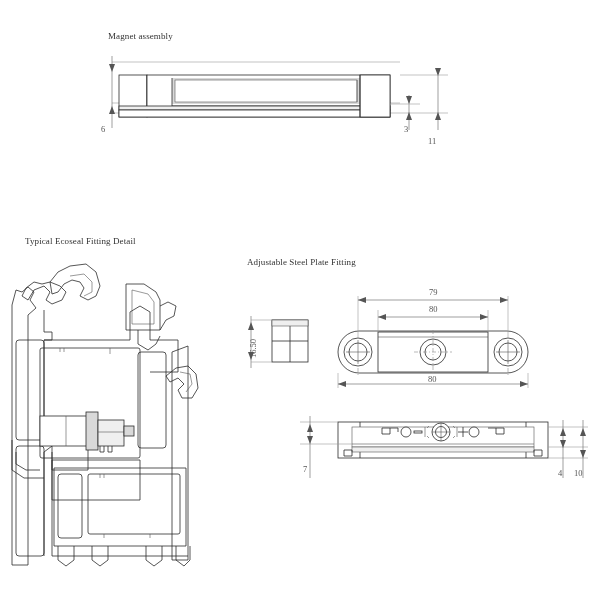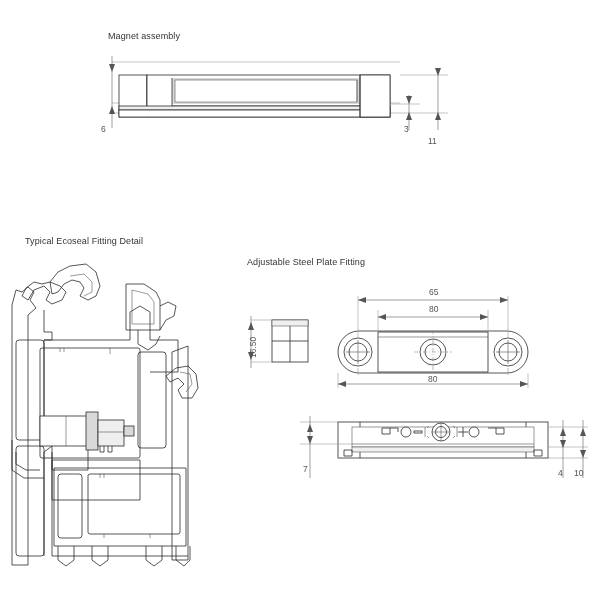--- a/index.html
+++ b/index.html
@@ -5,21 +5,21 @@
   html, body {
     margin: 0;
     padding: 0;
     background: #ffffff;
   }
   #page {
     position: relative;
     width: 600px;
     height: 600px;
     background: #ffffff;
-    font-family: Liberation Sans, sans-serif;
+    font-family: Liberation Serif, serif;
     overflow: hidden;
   }
   .caption {
     position: absolute;
     font-size: 9px;
     color: #333333;
     letter-spacing: 0.1px;
     white-space: nowrap;
   }
   .dim-label {
@@ -281,21 +281,21 @@
       <polygon class="arrow" points="563,448 560,440 566,440"></polygon>
 
       <line class="ln-dim" x1="583" y1="420" x2="583" y2="478"></line>
       <polygon class="arrow" points="583,428 580,436 586,436"></polygon>
       <polygon class="arrow" points="583,458 580,450 586,450"></polygon>
     </g>
   </svg>
 
   <div class="dim-label vert" style="left:248px; top:358px;">16.50</div>
 
-  <div class="dim-label" style="left:429px; top:287px;">65</div>
+  <div class="dim-label" style="left:429px; top:287px;">79</div>
   <div class="dim-label" style="left:429px; top:304px;">80</div>
   <div class="dim-label" style="left:428px; top:374px;">80</div>
 
   <div class="dim-label" style="left:303px; top:464px;">7</div>
   <div class="dim-label" style="left:558px; top:468px;">4</div>
   <div class="dim-label" style="left:574px; top:468px;">10</div>
 
 </div>
 
 </body></html>

